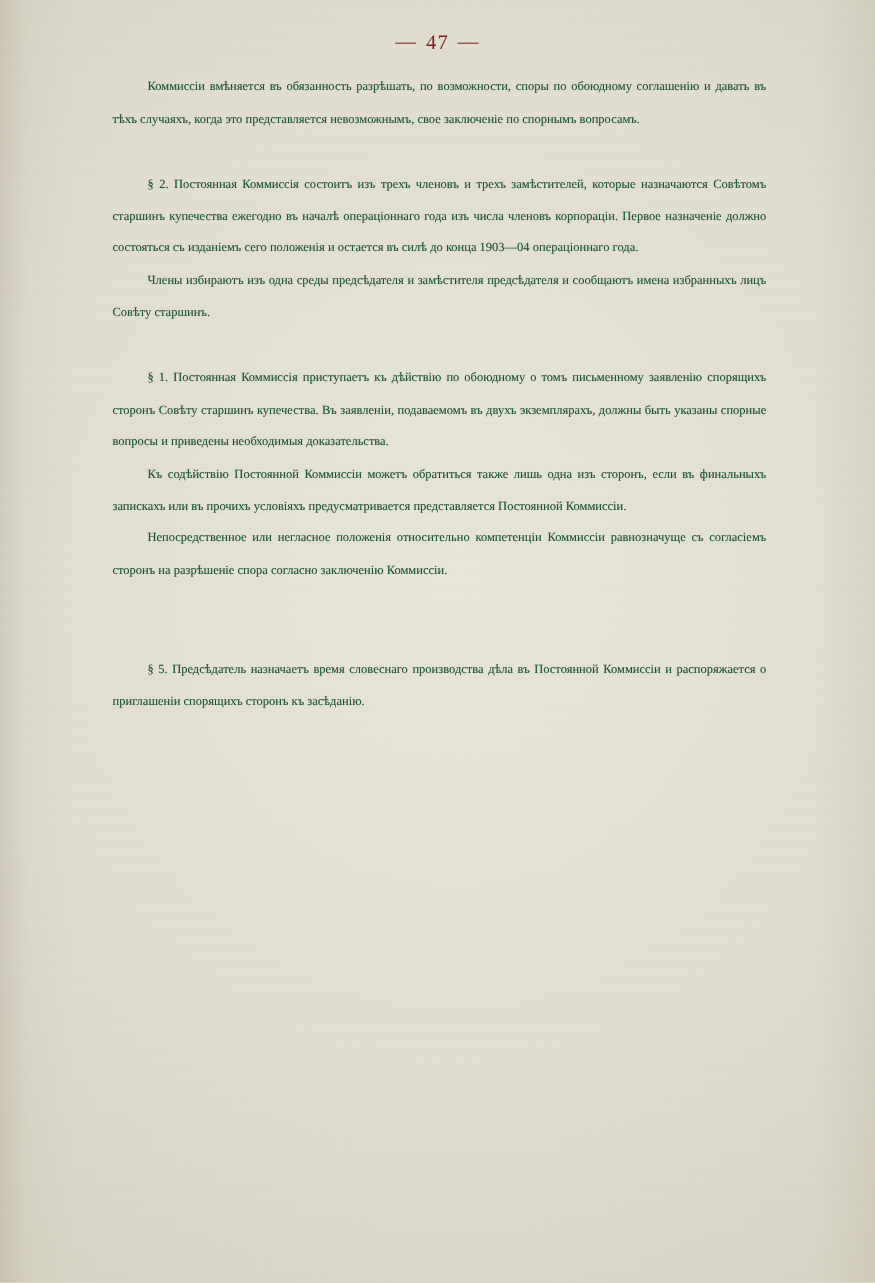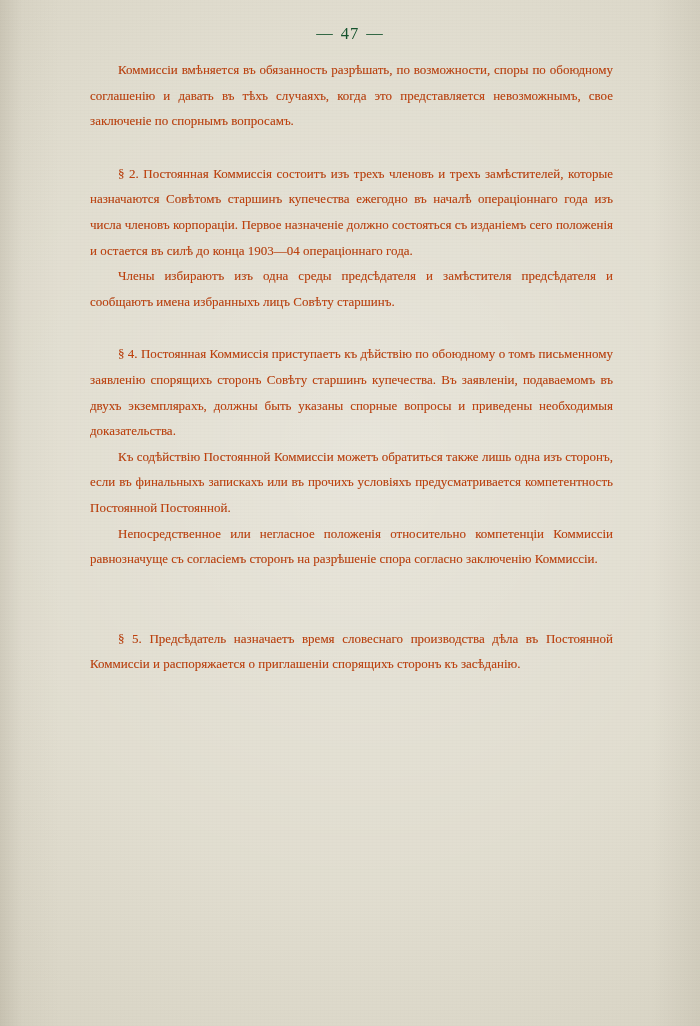--- a/index.html
+++ b/index.html
@@ -40,40 +40,40 @@
     padding: 0;
   }
   .folio {
     position: absolute;
     top: 24px;
     left: 0;
     right: 0;
     text-align: center;
     font-size: 16.5px;
     letter-spacing: 1px;
-    color: #14532d;
+    color: #7f1d1d;
   }
   .folio .dash {
     display: inline-block;
     padding: 0 7px;
     transform: translateY(-1px);
   }
   .body {
     position: absolute;
     top: 57px;
     left: 90px;
     width: 523px;
   }
   p {
     margin: 0;
-    font-size: 13px;
+    font-size: 10px;
     line-height: 25.6px;
     text-align: justify;
     text-justify: inter-word;
-    color: #c2410c;
+    color: #14532d;
     hyphens: manual;
   }
   p.indent {
     text-indent: 28px;
   }
   .gap-lg {
     height: 27px;
   }
   
   .body p {
@@ -94,22 +94,22 @@
 
   <div class="body">
 
     <p class="indent">Коммиссіи вмѣняется въ обязанность разрѣшать, по возможности, споры по обоюдному соглашенію и давать въ тѣхъ случаяхъ, когда это представляется невозможнымъ, свое заключеніе по спорнымъ вопросамъ.</p>
 
     <div class="gap-lg"></div>
     <p class="indent">§ 2. Постоянная Коммиссія состоитъ изъ трехъ членовъ и трехъ замѣстителей, которые назначаются Совѣтомъ старшинъ купечества ежегодно въ началѣ операціоннаго года изъ числа членовъ корпораціи. Первое назначеніе должно состояться съ изданіемъ сего положенія и остается въ силѣ до конца 1903—04 операціоннаго года.</p>
     <p class="indent">Члены избираютъ изъ одна среды предсѣдателя и замѣстителя предсѣдателя и сообщаютъ имена избранныхъ лицъ Совѣту старшинъ.</p>
 
     <div class="gap-lg"></div>
-    <p class="indent">§ 4. Постоянная Коммиссія приступаетъ къ дѣйствію по обоюдному о томъ письменному заявленію спорящихъ сторонъ Совѣту старшинъ купечества. Въ заявленіи, подаваемомъ въ двухъ экземплярахъ, должны быть указаны спорные вопросы и приведены необходимыя доказательства.</p>
-    <p class="indent">Къ содѣйствію Постоянной Коммиссіи можетъ обратиться также лишь одна изъ сторонъ, если въ финальныхъ запискахъ или въ прочихъ условіяхъ предусматривается компетентность Постоянной Постоянной.</p>
+    <p class="indent">§ 1. Постоянная Коммиссія приступаетъ къ дѣйствію по обоюдному о томъ письменному заявленію спорящихъ сторонъ Совѣту старшинъ купечества. Въ заявленіи, подаваемомъ въ двухъ экземплярахъ, должны быть указаны спорные вопросы и приведены необходимыя доказательства.</p>
+    <p class="indent">Къ содѣйствію Постоянной Коммиссіи можетъ обратиться также лишь одна изъ сторонъ, если въ финальныхъ запискахъ или въ прочихъ условіяхъ предусматривается представляется Постоянной Коммиссіи.</p>
     <p class="indent">Непосредственное или негласное положенія относительно компетенціи Коммиссіи равнозначуще съ согласіемъ сторонъ на разрѣшеніе спора согласно заключенію Коммиссіи.</p>
 
     <div class="gap-lg"></div>
 
     <div class="gap-lg"></div>
     <p class="indent">§ 5. Предсѣдатель назначаетъ время словеснаго производства дѣла въ Постоянной Коммиссіи и распоряжается о приглашеніи спорящихъ сторонъ къ засѣданію.</p>
 
   </div>
 </div>
 

